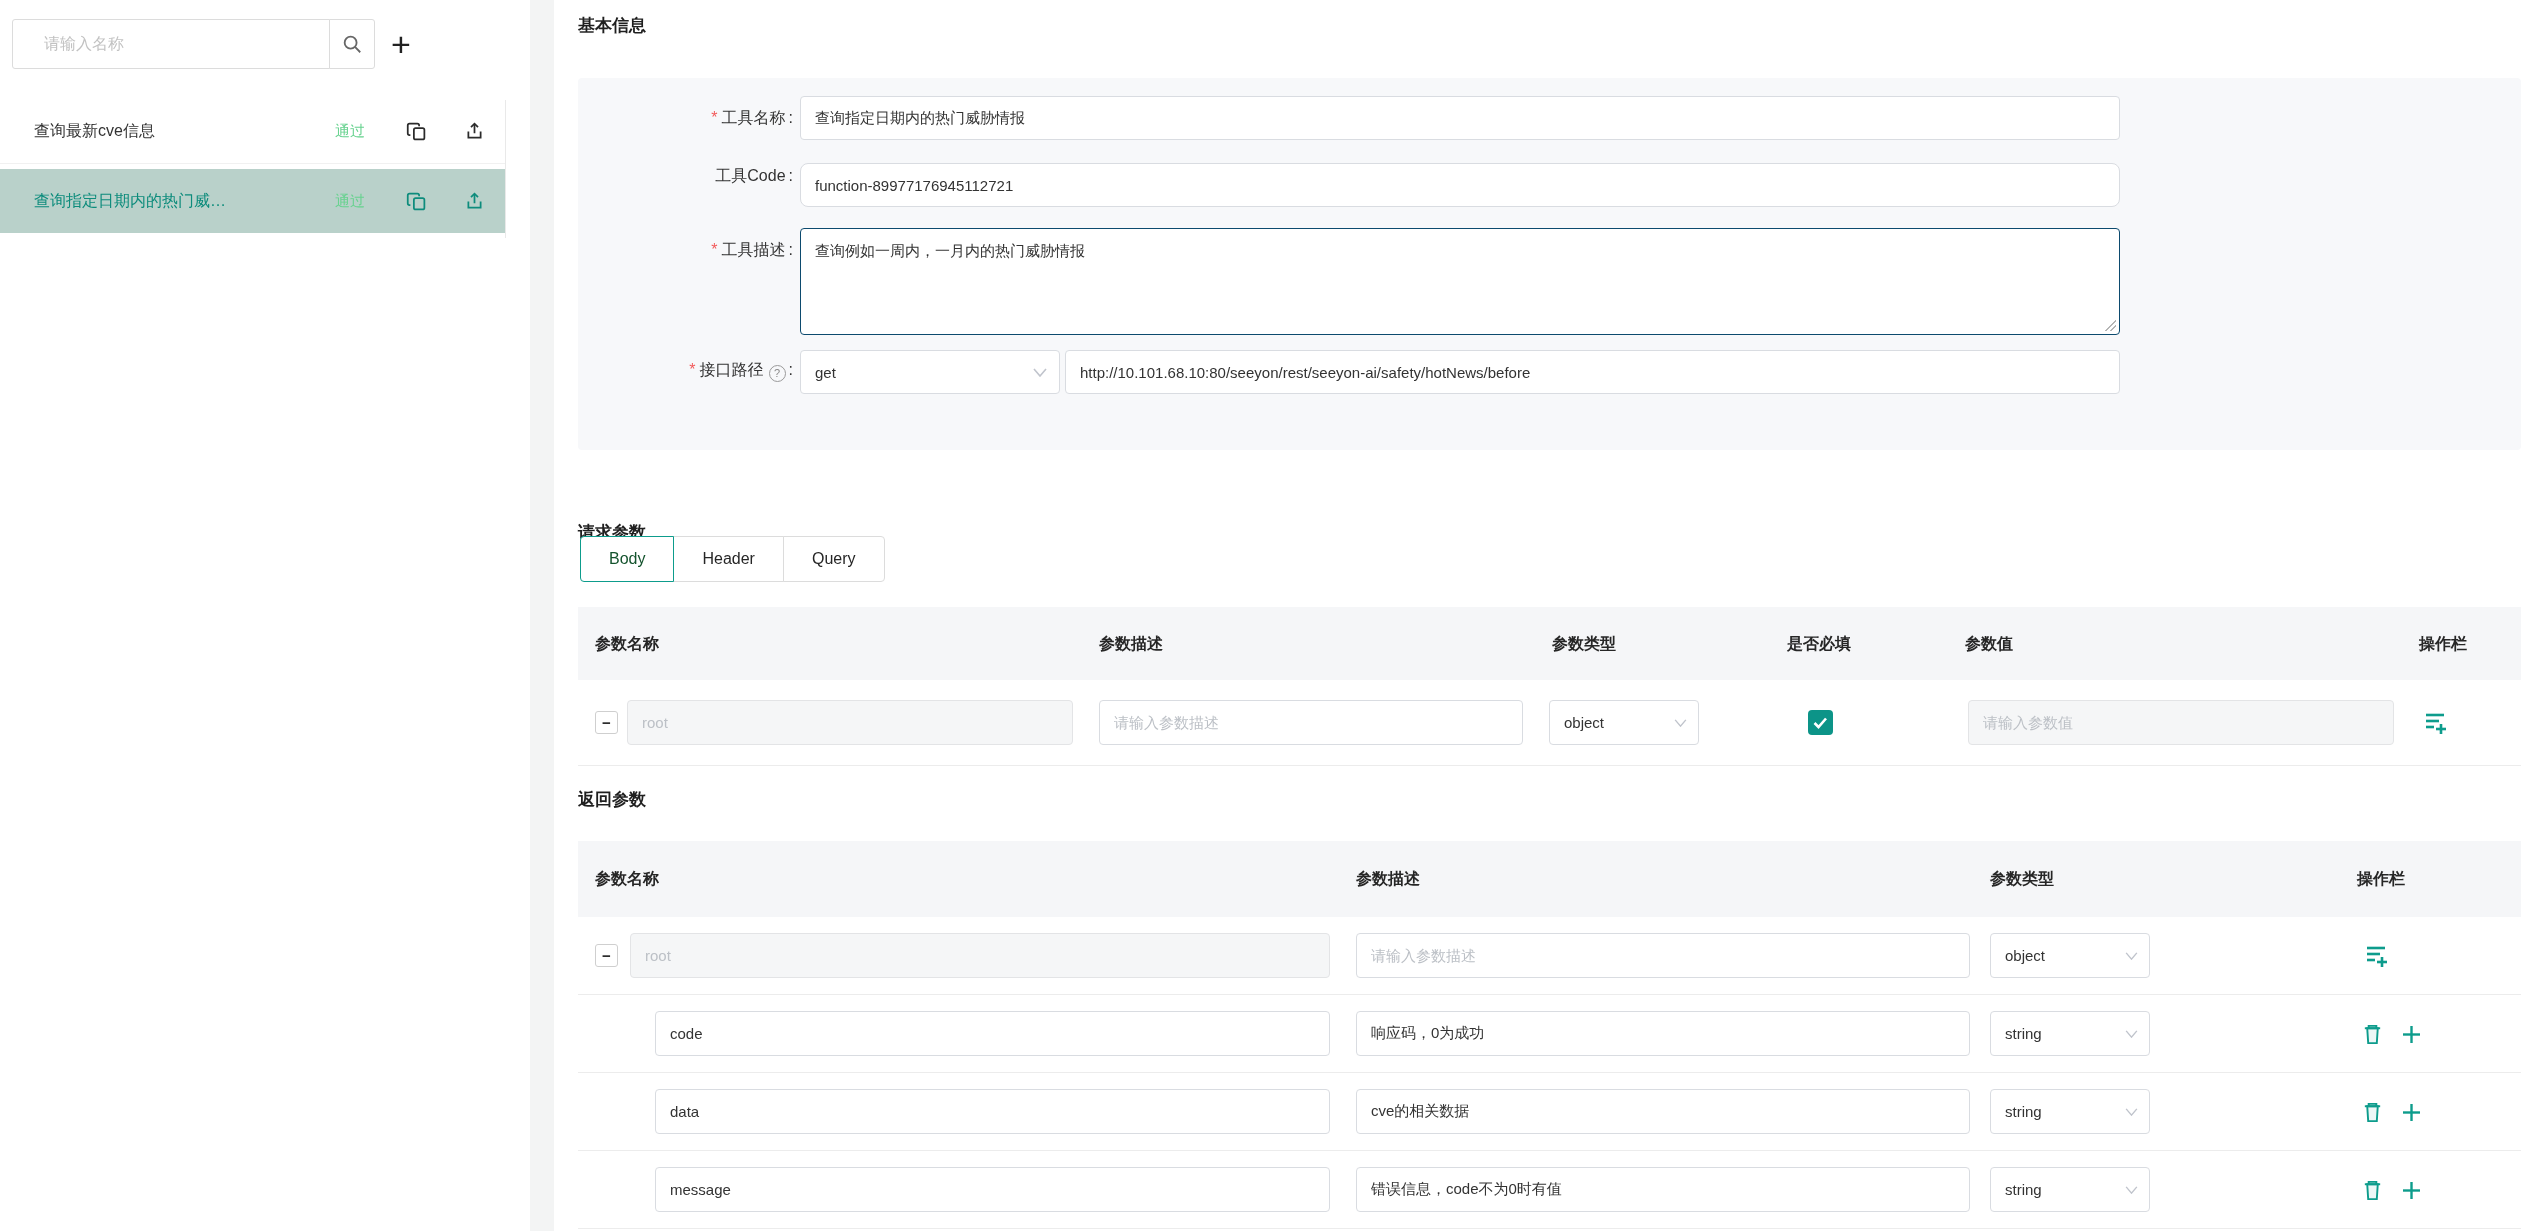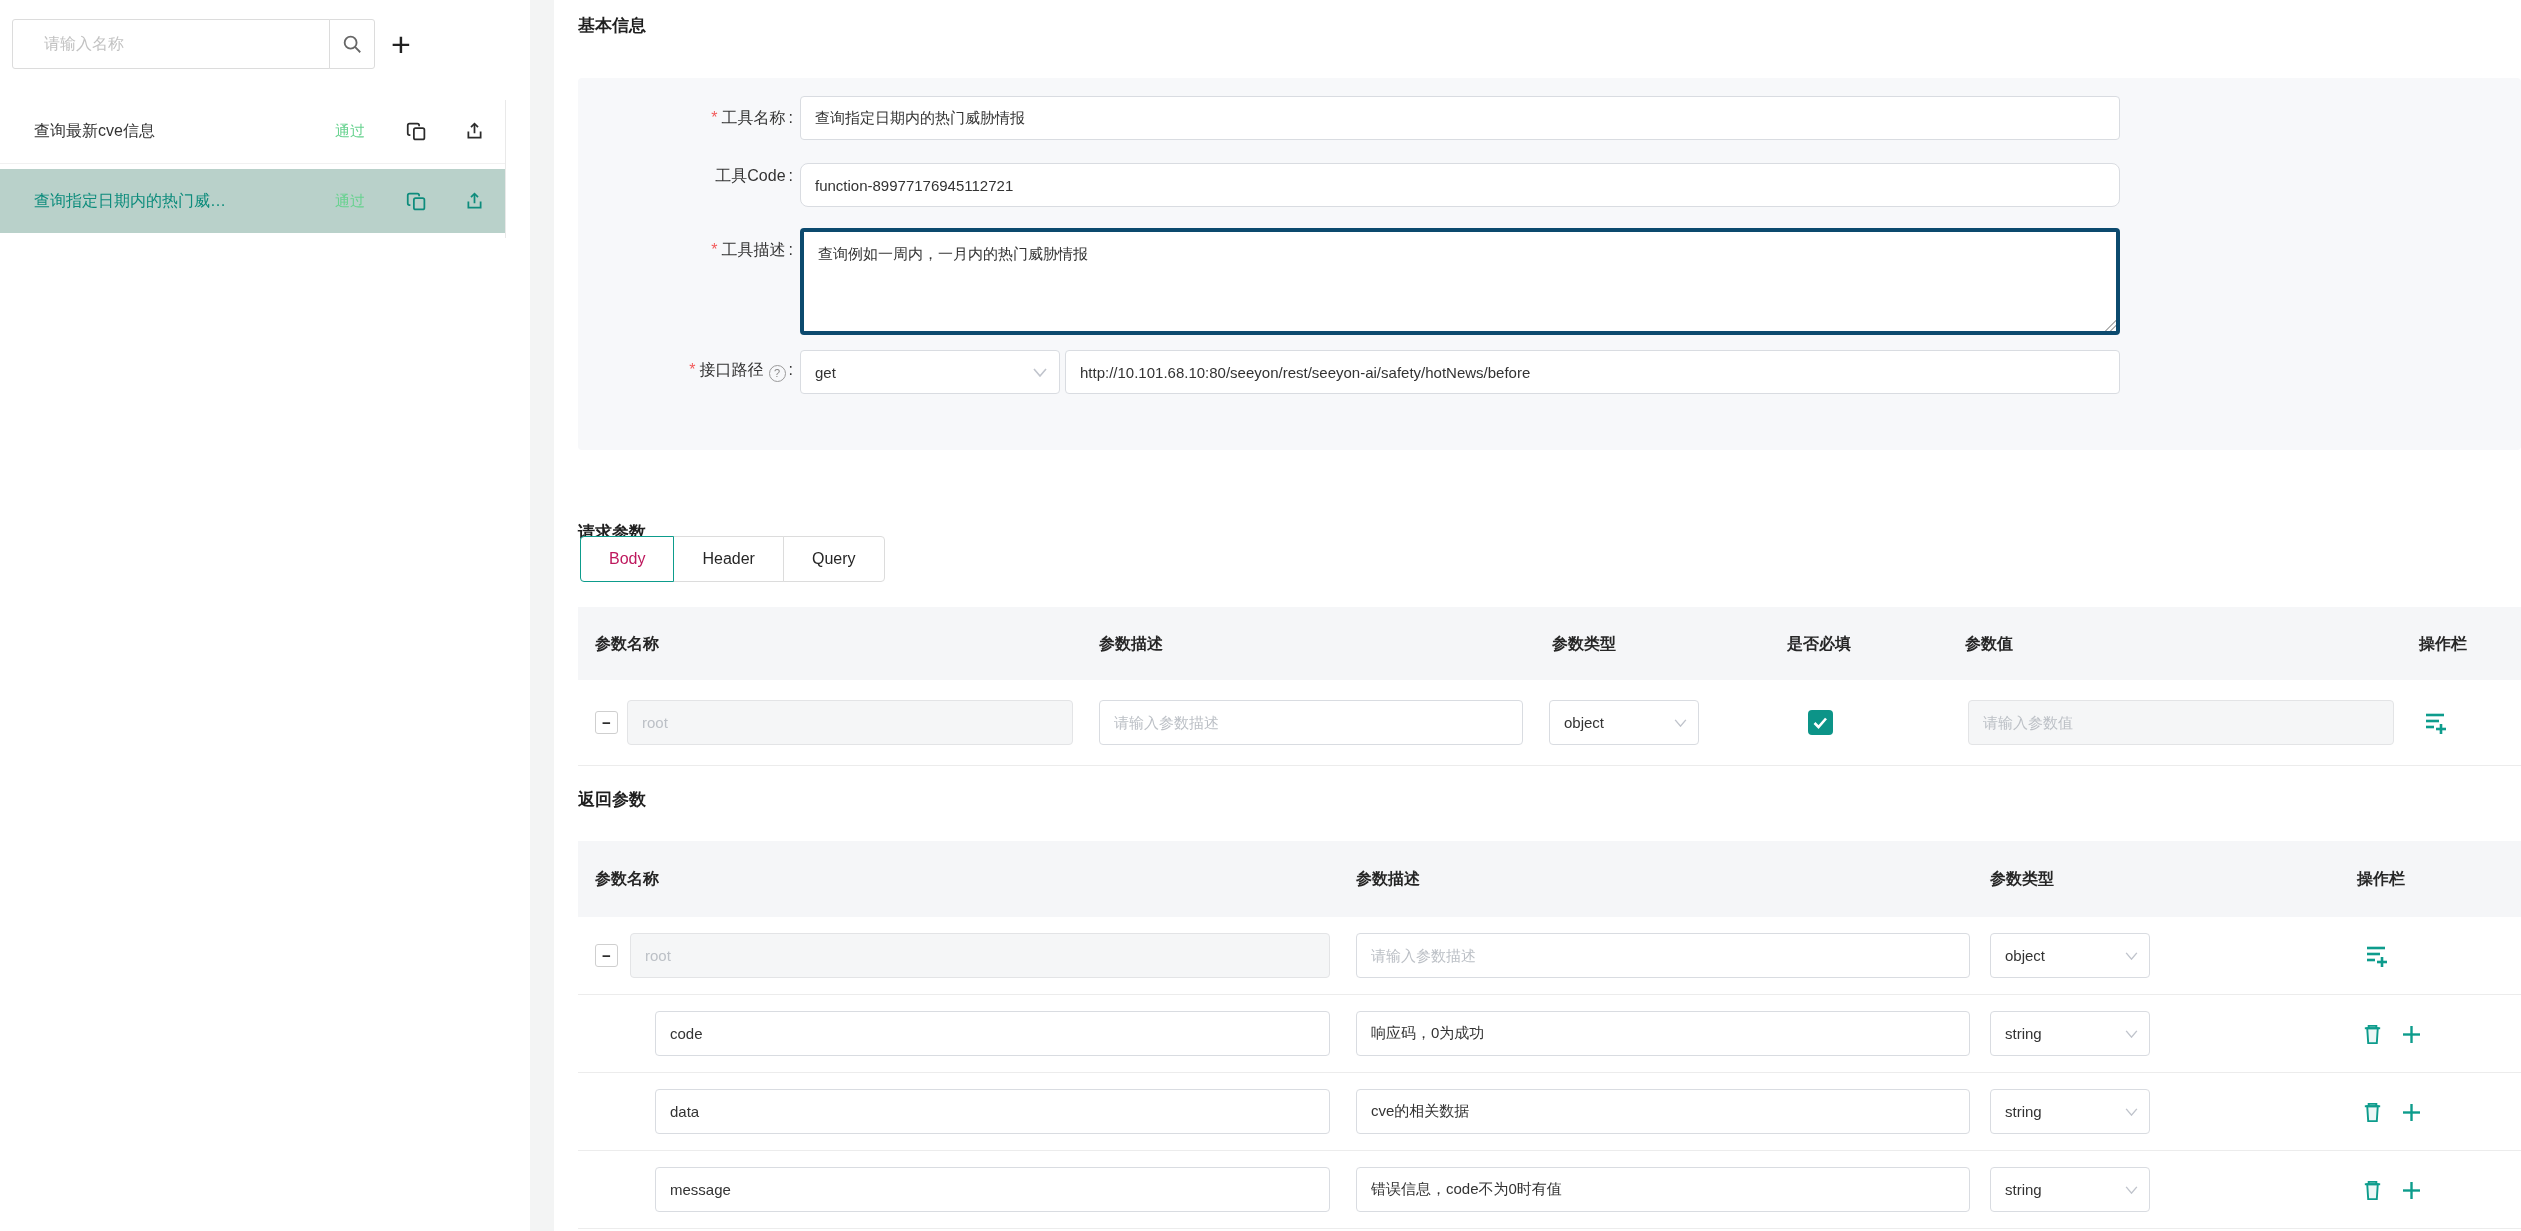--- a/index.html
+++ b/index.html
@@ -43,40 +43,40 @@
   .t-ret   { top:788px; }
 
   .panel { position:absolute; left:0; top:78px; width:1943px; height:372px;
     background:#f7f8fa; border-radius:4px; }
   .flabel { position:absolute; left:0; width:215px; text-align:right; font-size:16px;
     color:#333; display:block; }
   .req-mark { color:#f25a5a; margin-right:4px; }
   .colon::before { content:":"; margin-left:3px; }
   .finput, .furl { position:absolute; height:44px; border:1px solid #d9dce1; border-radius:4px;
     background:#fff; padding:0 14px; font-size:15px; color:#333; outline:none; font-family:inherit; }
-  .ftext { position:absolute; border:4px solid #0c4a6e; border-radius:4px; background:#fff;
+  .ftext { position:absolute; border:1px solid #0c4a6e; border-radius:4px; background:#fff;
     padding:10px 14px; font-size:15px; color:#333; outline:none; resize:none;
     font-family:inherit; line-height:24px; }
   .resize-corner { position:absolute; width:11px; height:11px;
     background:linear-gradient(135deg, transparent 0 48%, #b5b5b5 48% 56%, transparent 56% 70%, #b5b5b5 70% 78%, transparent 78%); }
   .fselect { position:absolute; height:44px; border:1px solid #d9dce1; border-radius:4px;
     background:#fff; display:flex; align-items:center; padding:0 14px; font-size:15px;
     color:#333; cursor:pointer; }
   .fselect .chev { position:absolute; right:12px; }
   .help-icon { display:inline-flex; width:17px; height:17px; border:1px solid #9a9a9a;
     border-radius:50%; font-size:11px; color:#8a8a8a; align-items:center; justify-content:center;
     margin-left:5px; vertical-align:-2px; }
 
   
   .tabs { position:absolute; left:2px; top:536px; display:flex; }
   .tab { height:46px; background:#fff; border:1px solid #dcdcdc; font-size:16px; color:#262626;
     padding:0 28px; margin-left:-1px; cursor:pointer; font-family:inherit; }
   .tab:first-child { margin-left:0; border-radius:4px 0 0 4px; }
   .tab:last-child { border-radius:0 4px 4px 0; }
-  .tab.active { border:1px solid #0d9c8c; color:#be185d; position:relative; z-index:2;
+  .tab.active { border:1px solid #0d9c8c; color:#14532d; position:relative; z-index:2;
     border-radius:4px 0 0 4px; }
 
   
   .ptable { position:absolute; left:0; width:1943px; }
   .ptable.req { top:607px; }
   .ptable.ret { top:841px; }
   .thead { position:relative; background:#f5f6f8; }
   .req .thead { height:73px; }
   .ret .thead { height:76px; }
   .th { position:absolute; top:50%; transform:translateY(-50%); font-size:16px;

